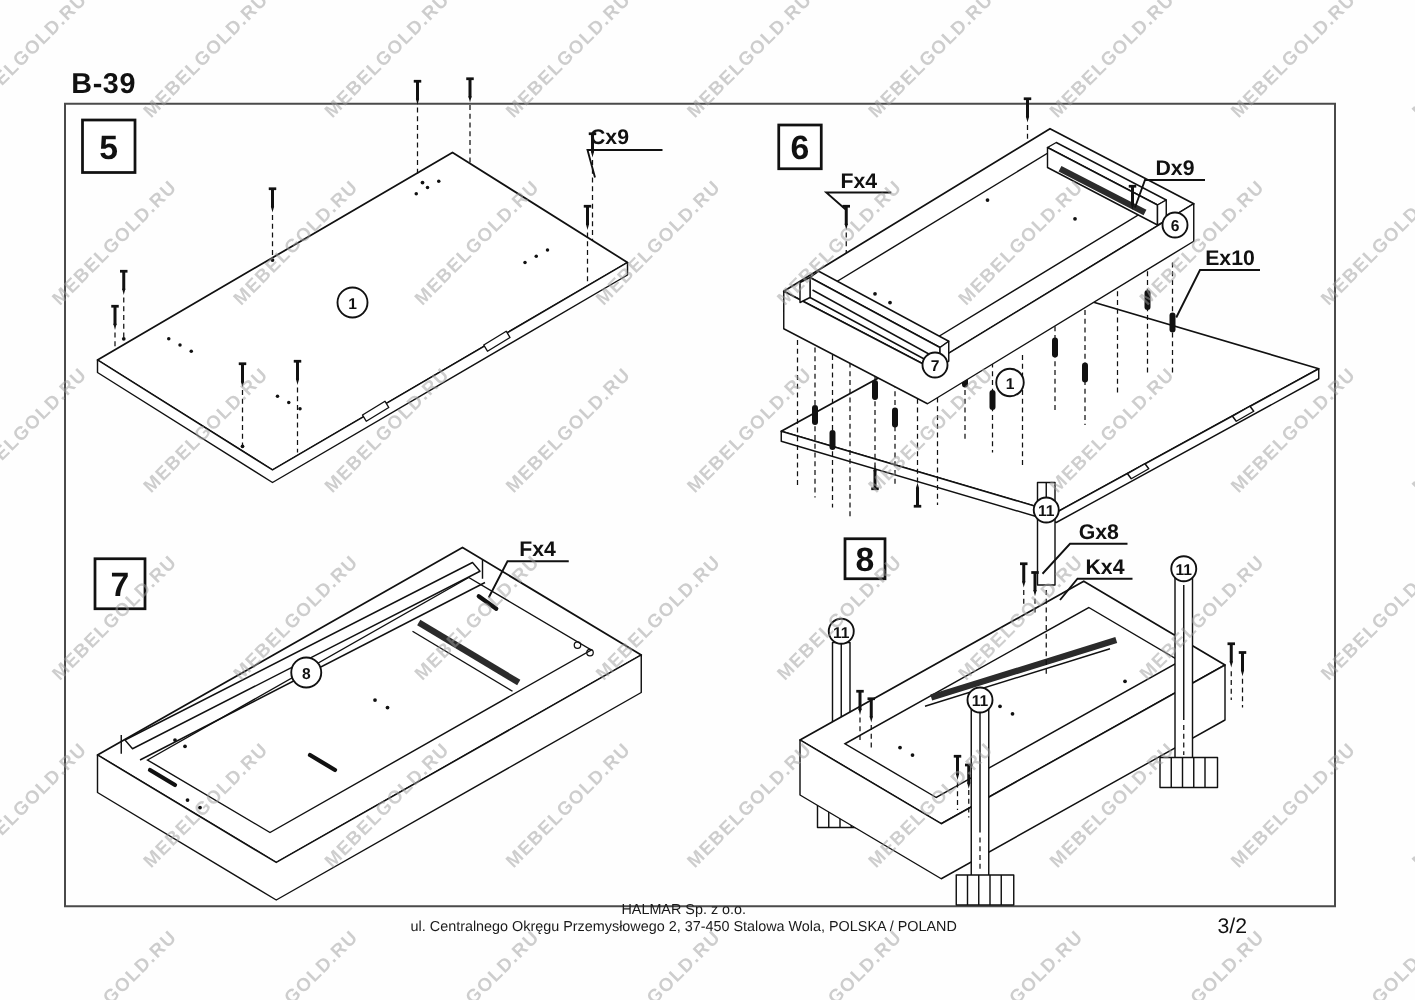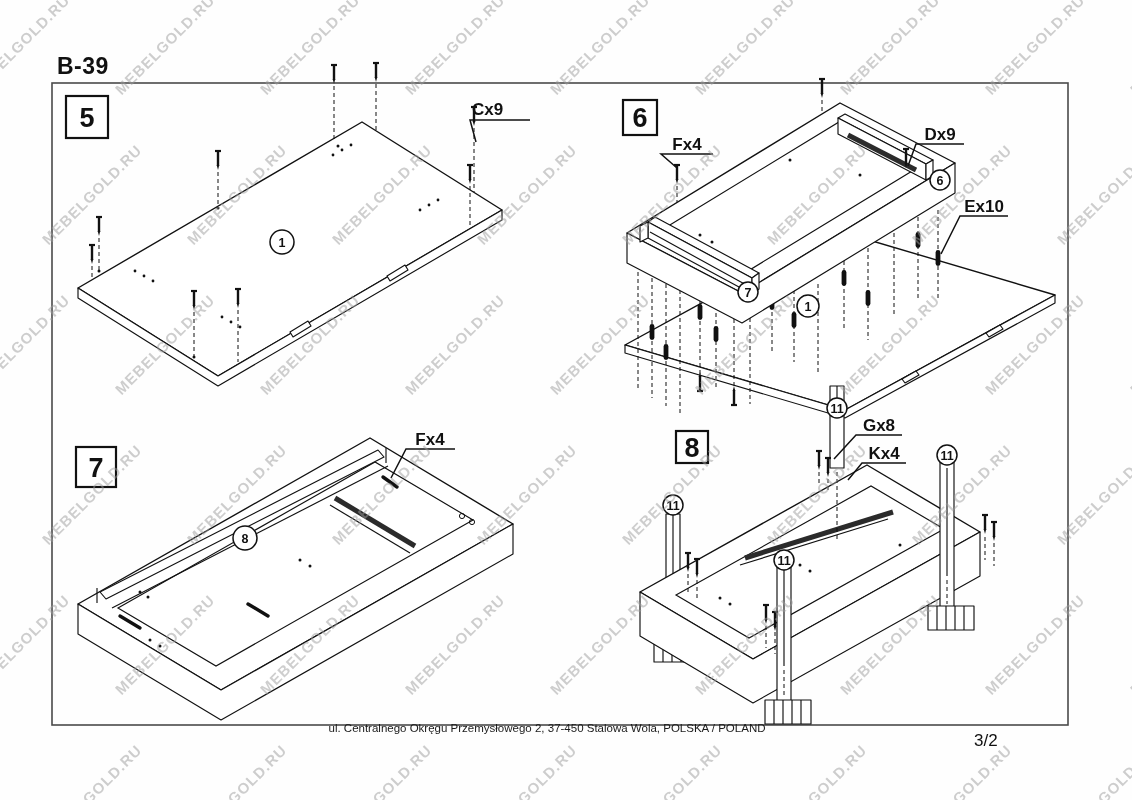--- a/index.html
+++ b/index.html
@@ -306,20 +306,21 @@
       <g>
         <circle class="circ" cx="947" cy="455" r="10"></circle>
         <text class="cnum" x="947" y="456">11</text>
       </g>
       <rect class="sbox" x="676" y="431" width="32" height="32"></rect>
       <text class="snum" x="692" y="448">8</text>
     </g>
   </svg>
 
   <div class="footer">
+    <div>HALMAR Sp. z o.o.</div>
     <div>ul. Centralnego Okręgu Przemysłowego 2, 37-450 Stalowa Wola, POLSKA / POLAND</div>
   </div>
   <div class="pagenum">3/2</div>
 
   <div id="wm">
       <span style="left: -47px; top: 36px;">MEBELGOLD.RU</span>
       <span style="left: 98px; top: 36px;">MEBELGOLD.RU</span>
       <span style="left: 243px; top: 36px;">MEBELGOLD.RU</span>
       <span style="left: 388px; top: 36px;">MEBELGOLD.RU</span>
       <span style="left: 533px; top: 36px;">MEBELGOLD.RU</span>

